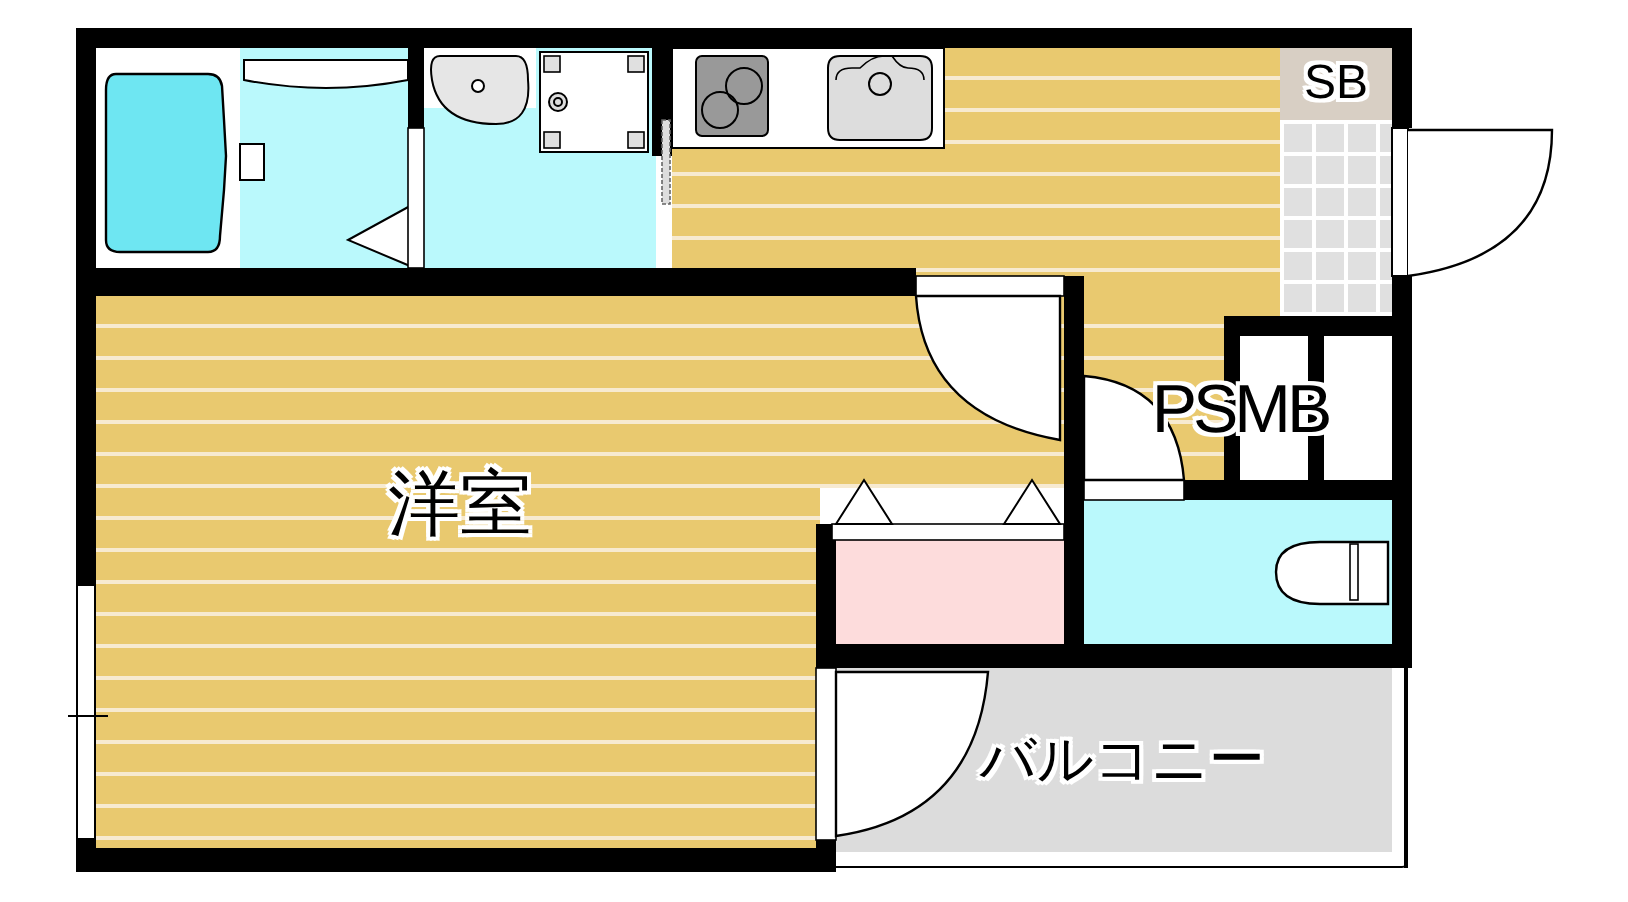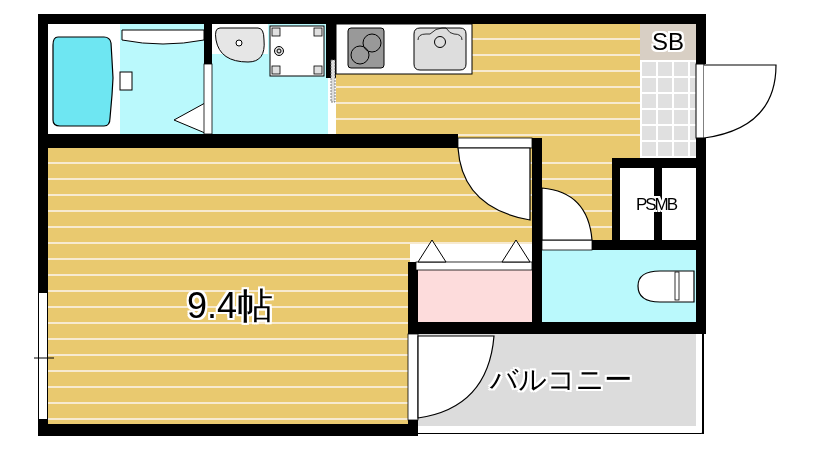--- a/index.html
+++ b/index.html
@@ -128,17 +128,17 @@
     </g>
 
     <g>
       <rect x="408" y="334" width="10" height="86" fill="#fff" stroke="#000" stroke-width="0.8"></rect>
       <path d="M418 336 L494 336 Q488 408 418 418 Z" fill="#fff" stroke="#000" stroke-width="1.2"></path>
     </g>
 
     <line x1="34" y1="358" x2="54" y2="358" stroke="#000" stroke-width="1"></line>
   </svg>
 
-  <div class="label" style="left:150px;top:284px;width:160px;font-size:36px;line-height:44px;">9.4帖</div>
+  <div class="label" style="left:150px;top:232px;width:160px;font-size:36px;line-height:40px;">洋室</div>
   <div class="label" style="left:640px;top:26px;width:56px;font-size:24px;line-height:32px;text-align:center;">SB</div>
-  <div class="label" style="left:608px;top:188px;width:96px;font-size:17px;line-height:34px;letter-spacing:-2px;">PSMB</div>
+  <div class="label" style="left:572px;top:188px;width:96px;font-size:34px;line-height:34px;letter-spacing:-2px;">PSMB</div>
   <div class="label" style="left:476px;top:362px;width:170px;font-size:28px;line-height:36px;text-align:center;">バルコニー</div>
 </div>
 
 </body></html>

